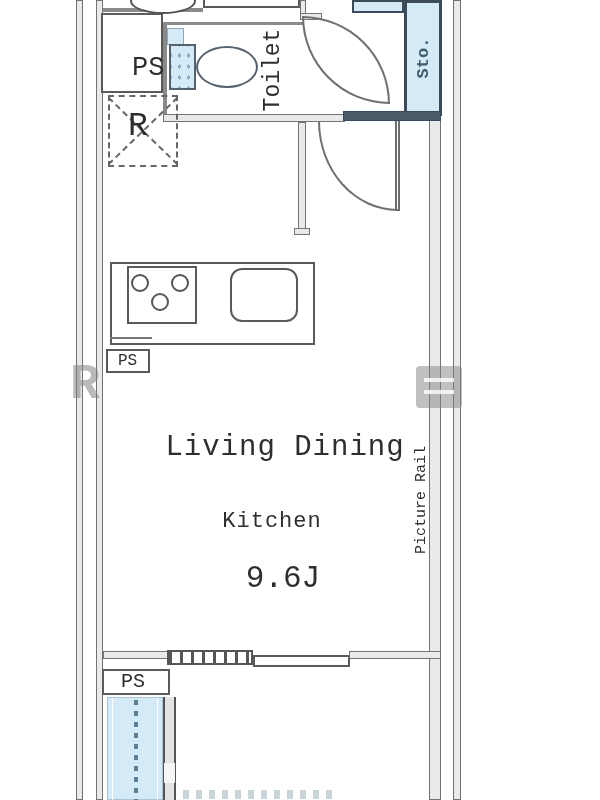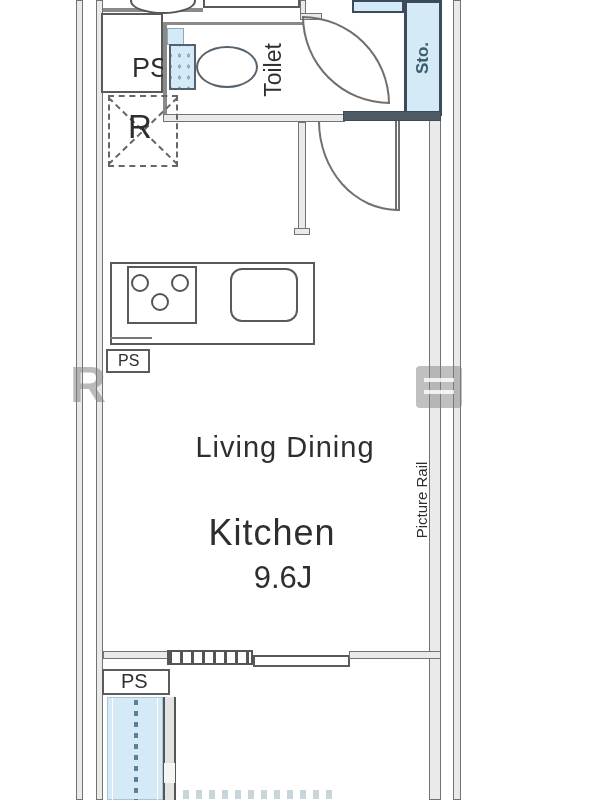--- a/index.html
+++ b/index.html
@@ -1,17 +1,17 @@
 <!DOCTYPE html>
 <html><head>
 <meta charset="utf-8">
 <style>
   html,body{margin:0;padding:0;background:#ffffff;}
   #plan{position:relative;width:492px;height:800px;background:#fff;overflow:hidden;
-        font-family:Liberation Sans, sans-serif;padding-left:48px;}
+        font-family:Liberation Mono, monospace;padding-left:48px;}
   .abs{position:absolute;box-sizing:border-box;}
   .wall{background:#eaeaea;border:1px solid #737373;}
   .wallD{background:#4d5b66;border:1px solid #3b4b59;}
   .box{background:#ffffff;border:2px solid #5a5a5a;}
   .blue{background:#d4eaf7;}
   .lbl{position:absolute;color:#2e2e2e;text-align:center;white-space:nowrap;}
   .vert{transform:translate(-50%,-50%) rotate(-90deg);}
   .ctr{transform:translate(-50%,-50%);text-align:right;}
   .arc{position:absolute;box-sizing:border-box;border:0 solid #6f6f6f;}
   .circ{position:absolute;box-sizing:border-box;width:18px;height:18px;border:2px solid #555;
@@ -82,21 +82,21 @@
   <div class="abs box" style="left:106px;top:349px;width:44px;height:24px;"></div>
   <div class="lbl" style="left:118px;top:352px;font-size:16px;">PS</div>
 
   <div class="lbl wm" style="left:70px;top:362px;font-size:50px;line-height:46px;">R</div>
   <div class="abs" style="left:416px;top:366px;width:46px;height:42px;background:rgba(130,130,130,.5);border-radius:4px;">
     <div class="abs" style="left:8px;top:12px;width:30px;height:4px;background:rgba(255,255,255,.8);"></div>
     <div class="abs" style="left:8px;top:24px;width:30px;height:4px;background:rgba(255,255,255,.8);"></div>
   </div>
 
   <div class="lbl ctr" style="left:285px;top:447px;font-size:29px;letter-spacing:1px;">Living Dining</div>
-  <div class="lbl ctr" style="left:272px;top:521px;font-size:36px;letter-spacing:1px;margin-top:12px;">Kitchen</div>
+  <div class="lbl ctr" style="left:272px;top:521px;font-size:22px;letter-spacing:1px;">Kitchen</div>
   <div class="lbl ctr" style="left:283px;top:578px;font-size:31px;">9.6J</div>
   <div class="lbl vert" style="left:421px;top:500px;font-size:15px;">Picture Rail</div>
 
   <div class="abs wall" style="left:103px;top:651px;width:66px;height:8px;"></div>
   <div class="abs hatch" style="left:167px;top:650px;width:86px;height:15px;position:absolute;box-sizing:border-box;"></div>
   <div class="abs box" style="left:253px;top:655px;width:97px;height:12px;"></div>
   <div class="abs wall" style="left:349px;top:651px;width:92px;height:8px;"></div>
 
   <div class="abs box" style="left:102px;top:669px;width:68px;height:26px;"></div>
   <div class="lbl" style="left:121px;top:670px;font-size:20px;">PS</div>

